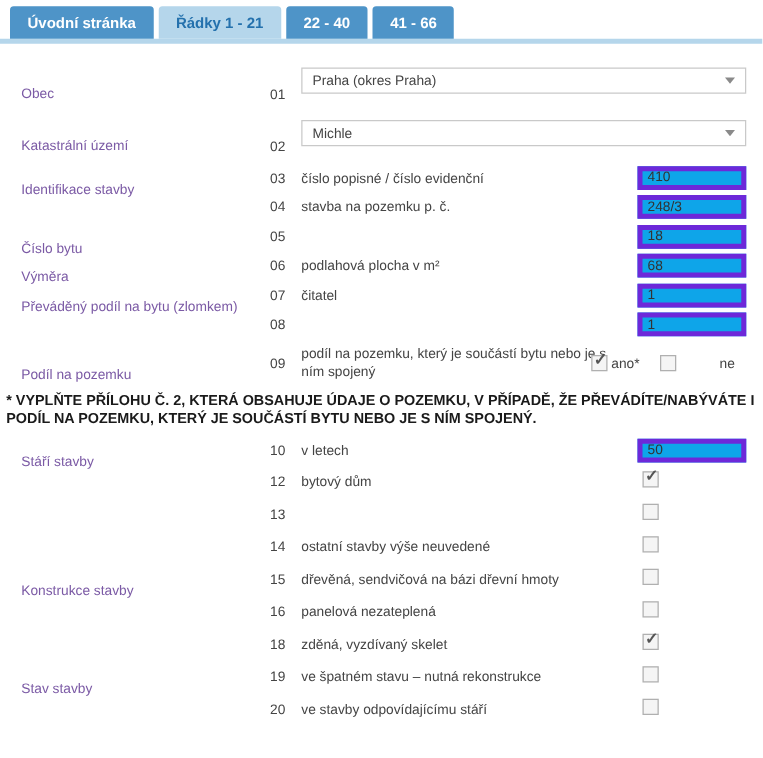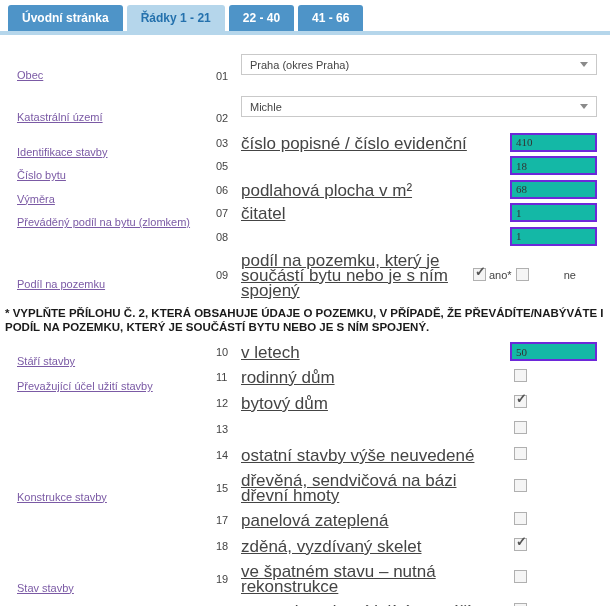--- a/index.html
+++ b/index.html
@@ -11,47 +11,47 @@
   .tab{height:26px;line-height:26px;padding:0 14px;margin-right:4px;background:#4e94c8;color:#fff;
        font-size:12px;font-weight:bold;border-radius:3px 3px 0 0;cursor:pointer;white-space:nowrap;}
   .tab.active{background:#b5d6eb;color:#2471ad;}
   .tab-underline{height:4px;background:#b5d6eb;width:610px;}
 
   
   .rows{padding-top:10px;}
   .row{display:flex;align-items:center;margin:0 13px 4px 17px;position:relative;}
   .cell-label{width:199px;flex:0 0 199px;position:relative;}
   .cell-label a{position:absolute;top:3px;left:0;display:inline-block;max-width:185px;
-       color:#7b5aa5;font-size:11px;line-height:15px;text-decoration:underline;cursor:pointer;}
+       color:#7b5aa5;font-size:11px;line-height:15px;cursor:pointer;}
   .cell-num{width:25px;flex:0 0 25px;font-size:11px;color:#444;line-height:15px;padding-top:3px;}
-  .cell-desc{flex:1 1 auto;font-size:17px;color:#444;line-height:15px;padding-top:3px;max-width:248px;text-decoration:underline;}
+  .cell-desc{flex:1 1 auto;font-size:11px;color:#444;line-height:15px;padding-top:3px;max-width:248px;}
   .cell-control{width:87px;flex:0 0 87px;margin-left:auto;}
 
   .row-select{align-items:center;margin-bottom:3px;}
   .row-select .cell-num{padding-top:0;margin-top:24px;}
   .selectbox{flex:1 1 auto;height:19px;border:1px solid #c9c9c9;background:#fff;display:flex;
        align-items:center;padding:0 8px;font-size:11px;color:#444;cursor:pointer;}
   .selectbox .arrow{margin-left:auto;width:0;height:0;border-left:4px solid transparent;
        border-right:4px solid transparent;border-top:5px solid #8a8a8a;}
   .row-gap{margin-bottom:6px;}
 
-  .textinput{width:100%;box-sizing:border-box;height:19px;border:2px solid #6d28d9;background:#14b8a6;
-       font-family:Liberation Serif, serif;font-size:11px;color:#333;padding:1px 4px;outline:none;}
+  .textinput{width:100%;box-sizing:border-box;height:19px;border:4px solid #6d28d9;background:#0ea5e9;
+       font-family:Liberation Sans, sans-serif;font-size:11px;color:#333;padding:1px 4px;outline:none;}
 
   .row-checkbox{min-height:20px;padding:1px 0;}
   .cb{width:13px;height:13px;box-sizing:border-box;border:1px solid #b0b0b0;background:#f5f5f5;
       display:inline-block;position:relative;flex:0 0 13px;cursor:pointer;}
   .cb .mark{display:none;}
   .cb.checked .mark{display:block;position:absolute;left:1px;top:-4px;font-size:13px;
       font-weight:bold;color:#555;line-height:13px;}
   .cell-control .cb{margin-left:4px;margin-top:2px;}
 
   .yesno{width:103px;flex:0 0 103px;margin-left:-16px;display:flex;align-items:center;padding-top:2px;}
   .yesno .cb{margin:0 3px 0 0;}
-  .yesno .yn-label{font-size:11px;color:#444;margin-right:4px;}
+  .yesno .yn-label{font-size:11px;color:#444;margin-right:16px;}
   .yesno .yn-label:last-child{margin-right:0;padding-left:32px;}
 
   .note{font-size:11.5px;font-weight:bold;color:#1a1a1a;line-height:14px;
         padding:4px 4px 8px 5px;}
 </style>
 </head>
 <body>
 
 <div class="page">
   <div class="tabbar" id="tabbar">
@@ -84,20 +84,26 @@
       </div>
       <div class="row row-input">
         <div class="cell-label">
           <a class="link">Identifikace stavby</a>
         </div>
         <div class="cell-num">03</div>
         <div class="cell-desc">číslo popisné / číslo evidenční</div>
         <div class="cell-control"><input class="textinput" value="410" style=""></div>
       </div>
       <div class="row row-input">
+        <div class="cell-label"></div>
+        <div class="cell-num">04</div>
+        <div class="cell-desc">stavba na pozemku p. č.</div>
+        <div class="cell-control"><input class="textinput" value="248/3" style=""></div>
+      </div>
+      <div class="row row-input">
         <div class="cell-label">
           <a class="link">Číslo bytu</a>
         </div>
         <div class="cell-num">05</div>
         <div class="cell-desc"></div>
         <div class="cell-control"><input class="textinput" value="18" style=""></div>
       </div>
       <div class="row row-input">
         <div class="cell-label">
           <a class="link">Výměra</a>
@@ -137,28 +143,20 @@
       <div class="note">* VYPLŇTE PŘÍLOHU Č. 2, KTERÁ OBSAHUJE ÚDAJE O POZEMKU, V PŘÍPADĚ, ŽE PŘEVÁDÍTE/NABÝVÁTE I PODÍL NA POZEMKU, KTERÝ JE SOUČÁSTÍ BYTU NEBO JE S NÍM SPOJENÝ.</div>
       <div class="row row-input">
         <div class="cell-label">
           <a class="link">Stáří stavby</a>
         </div>
         <div class="cell-num">10</div>
         <div class="cell-desc">v letech</div>
         <div class="cell-control"><input class="textinput" value="50" style=""></div>
       </div>
       <div class="row row-checkbox">
-        <div class="cell-label">
-          <a class="link">Převažující účel užití stavby</a>
-        </div>
-        <div class="cell-num">11</div>
-        <div class="cell-desc">rodinný dům</div>
-        <div class="cell-control"><span class="cb"></span></div>
-      </div>
-      <div class="row row-checkbox">
         <div class="cell-label"></div>
         <div class="cell-num">12</div>
         <div class="cell-desc">bytový dům</div>
         <div class="cell-control"><span class="cb checked"><span class="mark">✓</span></span></div>
       </div>
       <div class="row row-checkbox">
         <div class="cell-label"></div>
         <div class="cell-num">13</div>
         <div class="cell-control"><span class="cb"></span></div>
       </div>
@@ -171,22 +169,22 @@
       <div class="row row-checkbox">
         <div class="cell-label">
           <a class="link">Konstrukce stavby</a>
         </div>
         <div class="cell-num">15</div>
         <div class="cell-desc">dřevěná, sendvičová na bázi dřevní hmoty</div>
         <div class="cell-control"><span class="cb"></span></div>
       </div>
       <div class="row row-checkbox">
         <div class="cell-label"></div>
-        <div class="cell-num">17</div>
-        <div class="cell-desc">panelová zateplená</div>
+        <div class="cell-num">16</div>
+        <div class="cell-desc">panelová nezateplená</div>
         <div class="cell-control"><span class="cb"></span></div>
       </div>
       <div class="row row-checkbox">
         <div class="cell-label"></div>
         <div class="cell-num">18</div>
         <div class="cell-desc">zděná, vyzdívaný skelet</div>
         <div class="cell-control"><span class="cb checked"><span class="mark">✓</span></span></div>
       </div>
       <div class="row row-checkbox">
         <div class="cell-label">

